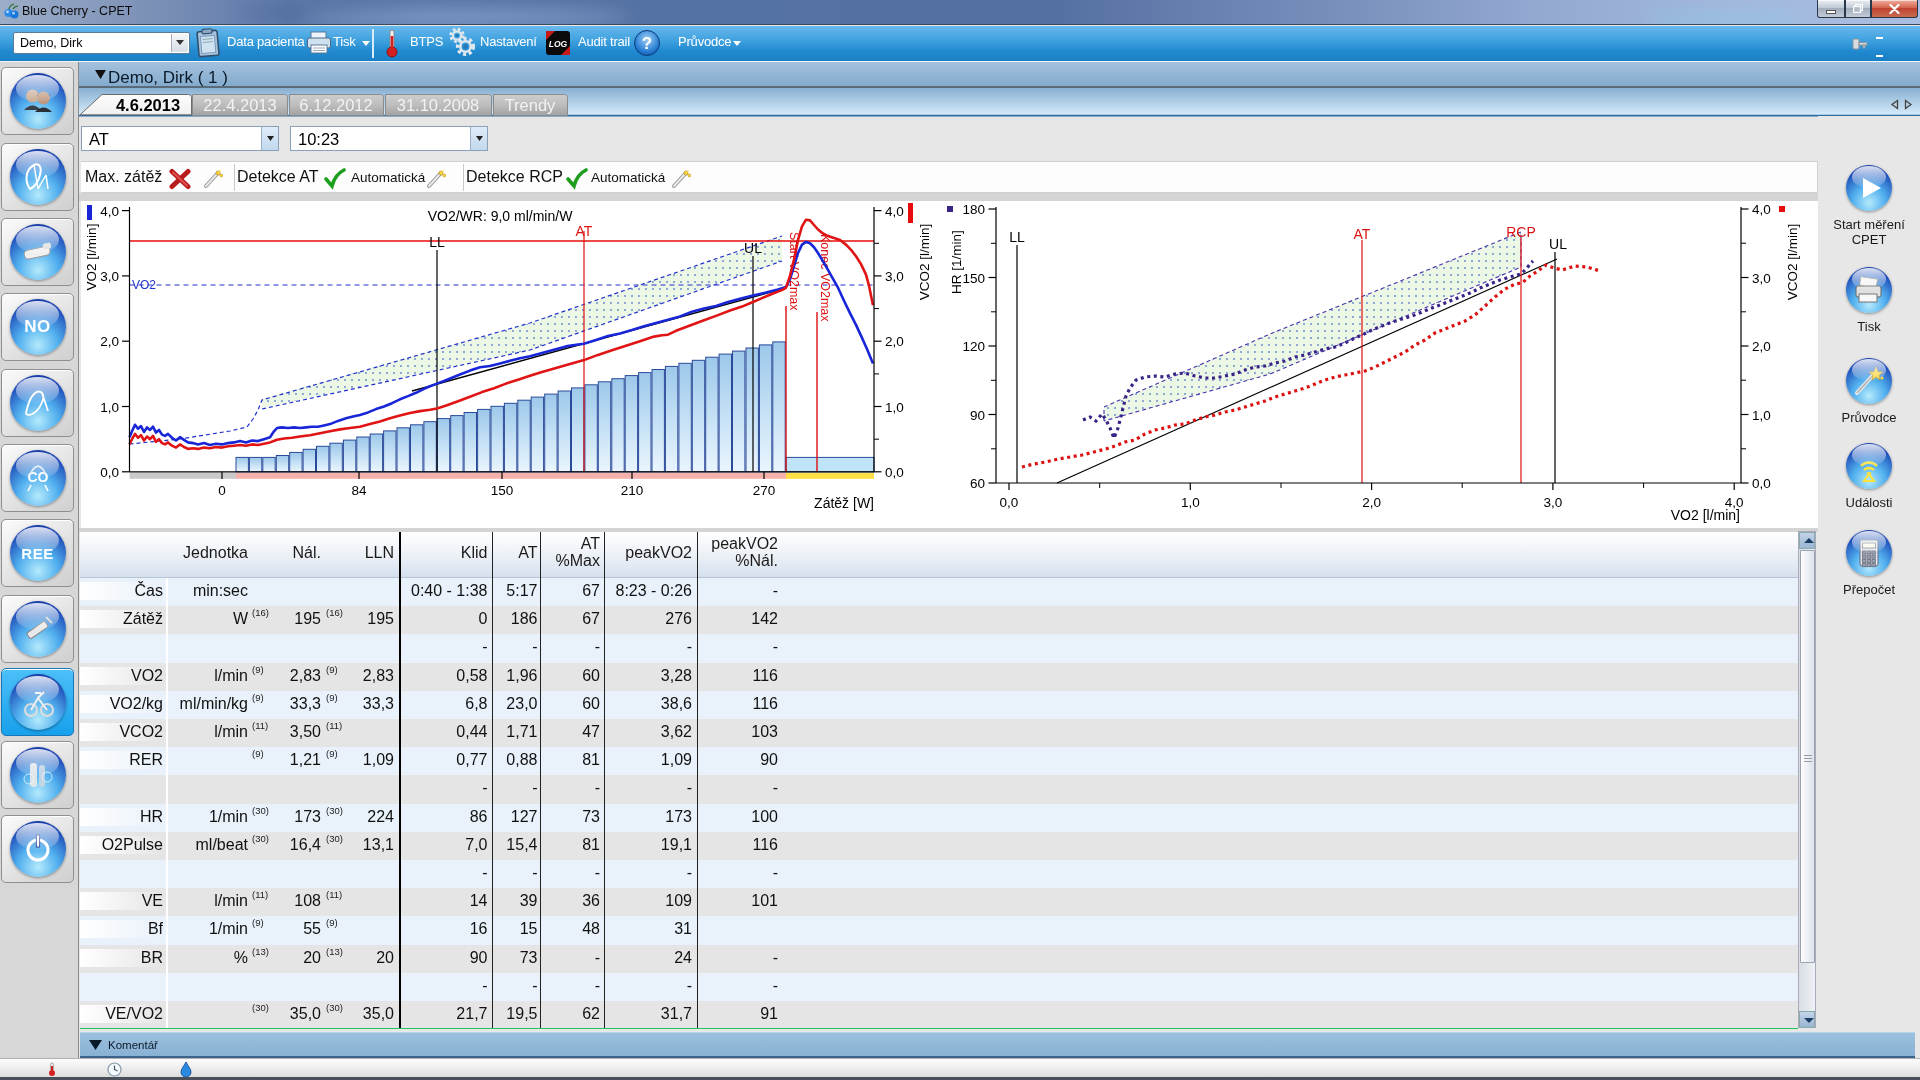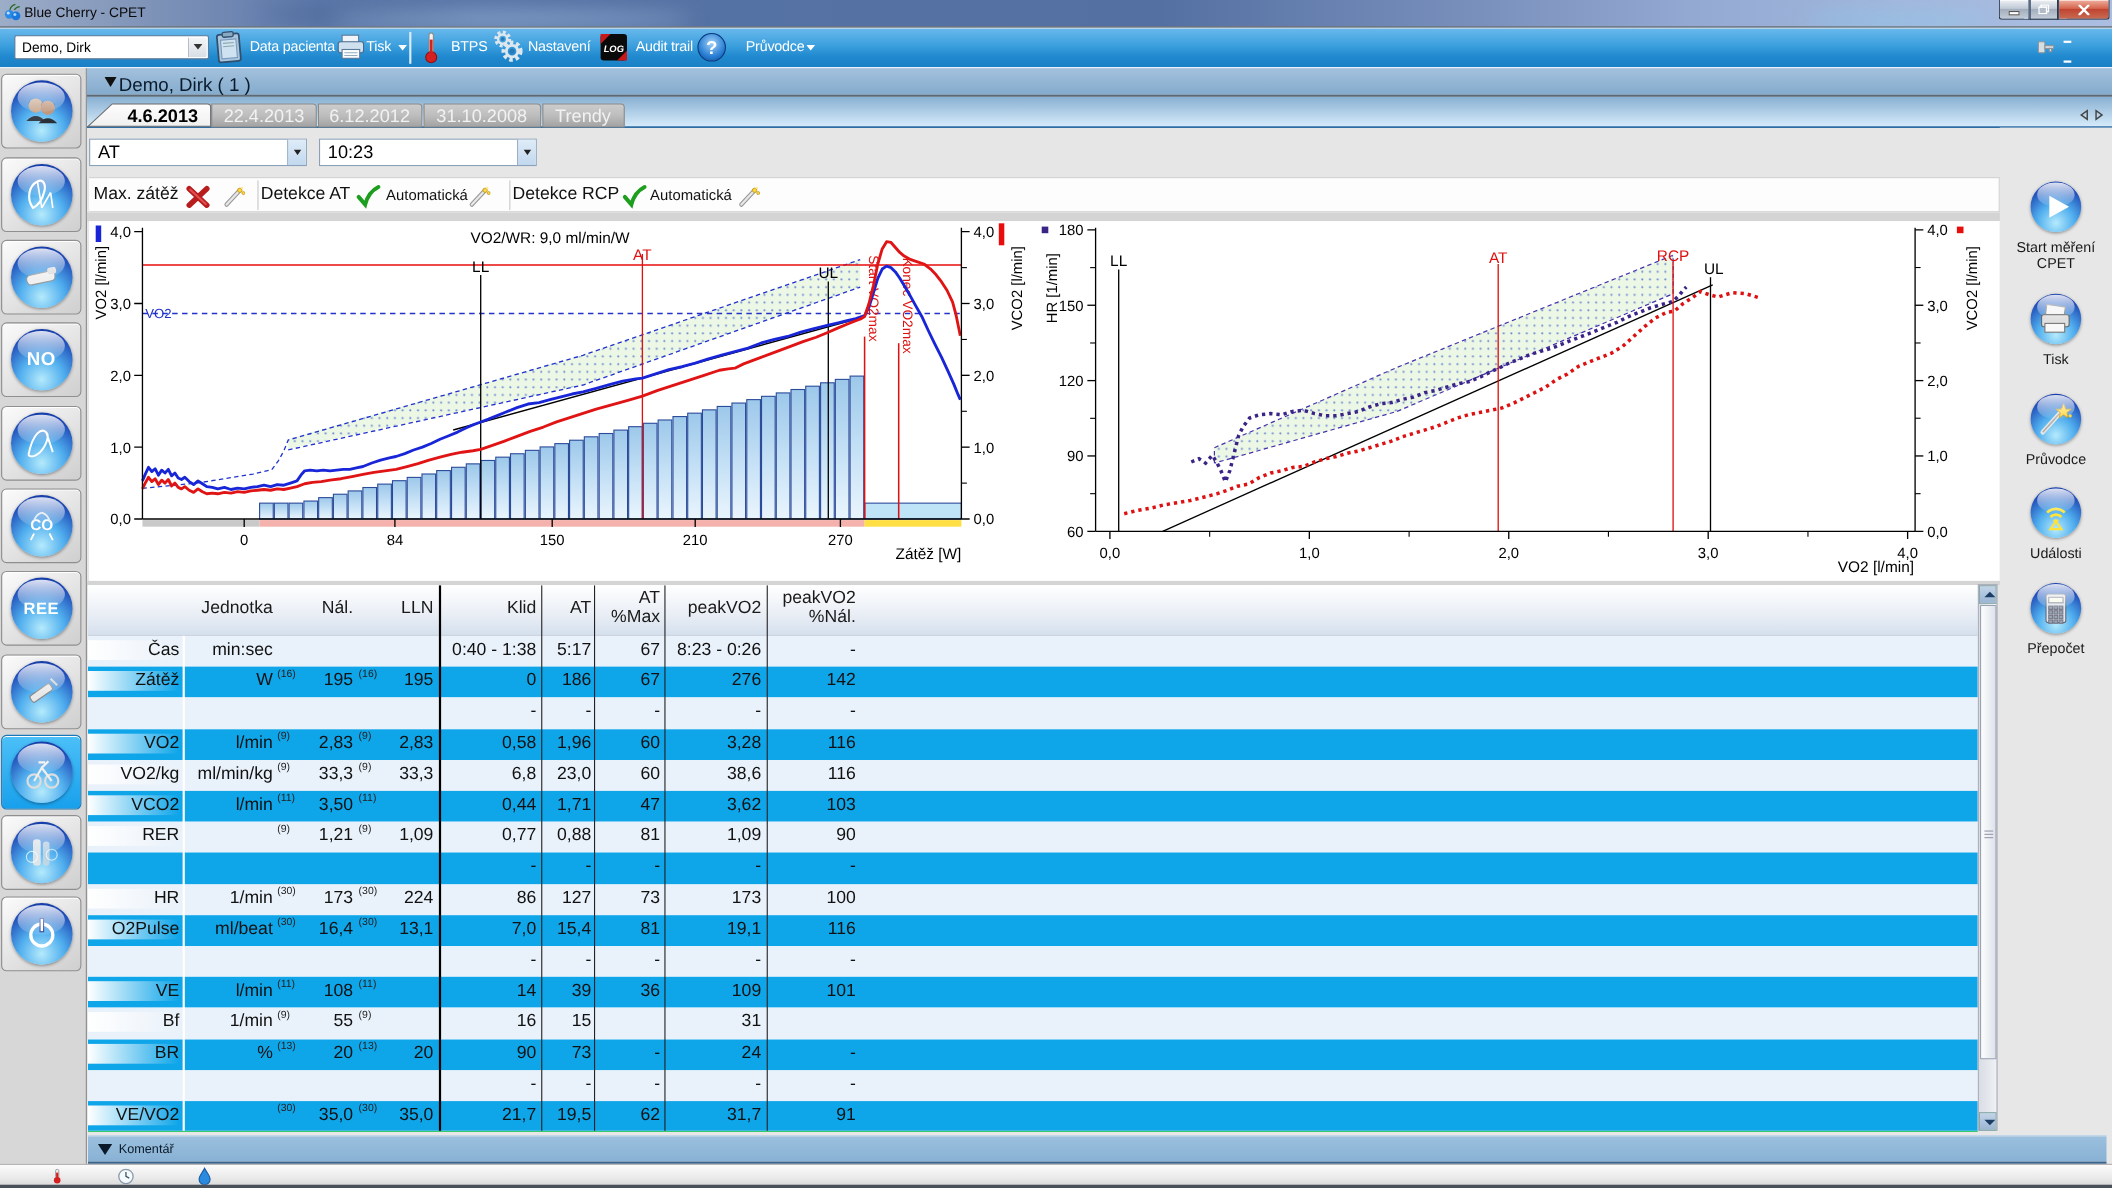--- a/index.html
+++ b/index.html
@@ -34,21 +34,21 @@
 .dsep{position:absolute;top:2px;width:1px;height:27px;background:#c8c8c8}
 #chartpanel{position:absolute;left:81px;top:201px;width:1737px;height:327px;background:#fff}
 #charts{position:absolute;left:0;top:0;font-family:"Liberation Sans",sans-serif}
 #table{position:absolute;left:80px;top:532px;width:1718px;height:497px;background:#fff;overflow:hidden;border-bottom:1px solid #22c55e}
 #thead{position:absolute;left:0;top:0;width:1718px;height:46px;background:linear-gradient(to bottom,#ffffff,#e9eef5 60%,#d5e0ee);border-bottom:1px solid #b8c4d4}
 .hc,.hc2{position:absolute;text-align:right;font-size:16px;color:#1a1a1a}
 .hc{top:12px}
 .hc2{top:4px;line-height:16.5px}
 .tr{position:absolute;left:0;width:1718px;height:28.2px}
 .rb{background:#e9f1fa}
-.rw{background:#0ea5e9}
+.rw{background:#e5e5e5}
 .tr .lc{position:absolute;left:0;top:4px;width:83px;text-align:right;font-size:16px;color:#111;background:linear-gradient(to right,#fff,#ffffff00);padding-right:0}
 .tr .c{position:absolute;top:4px;text-align:right;font-size:16px;color:#111}
 .tr .sup{position:absolute;top:1px;font-size:9.5px;color:#222}
 .vl{position:absolute;top:0;width:1px;height:497px;background:#222}
 #vscroll{position:absolute;left:1798px;top:531px;width:18px;height:497px;background:linear-gradient(to right,#d8dde4,#eef1f5);border:1px solid #aab}
 .sbtn{position:absolute;left:0;width:16px;height:17px;background:linear-gradient(to bottom,#c3d4e8,#9ab5d2);border:1px solid #8aa;display:flex;align-items:center;justify-content:center}
 #sthumb{position:absolute;left:0.5px;top:18px;width:15px;height:413px;background:linear-gradient(to right,#fdfdfe,#dde3ea);border:1px solid #98a2b0;border-radius:1px}
 #sthumb::after{content:"";position:absolute;left:3px;top:204px;width:8px;height:1px;background:#99a;box-shadow:0 3px 0 #99a,0 6px 0 #99a}
 #komentar{position:absolute;left:80px;top:1032px;width:1835px;height:26px;background:linear-gradient(to bottom,#9cc0de,#88b1d4);border-top:1px solid #b8d4ea;border-bottom:2px solid #3a648c}
 #komentar svg{position:absolute;left:9px;top:7px}
@@ -738,20 +738,21 @@
     </div>
 <div class="tr rb" style="top:384.4px">
       <span class="lc">Bf</span>
       <span class="c" style="left:0;width:168px">1/min</span>
       <span class="sup" style="left:172px">(9)</span>
       <span class="c" style="left:0;width:241px">55</span>
       <span class="sup" style="left:246px">(9)</span>
       <span class="c" style="left:0;width:314px"></span>
       <span class="c" style="left:0;width:407.5px">16</span>
       <span class="c" style="left:0;width:457.5px">15</span>
+      <span class="c" style="left:0;width:520px">48</span>
       <span class="c" style="left:0;width:612px">31</span>
     </div>
 <div class="tr rw" style="top:412.6px">
       <span class="lc">BR</span>
       <span class="c" style="left:0;width:168px">%</span>
       <span class="sup" style="left:172px">(13)</span>
       <span class="c" style="left:0;width:241px">20</span>
       <span class="sup" style="left:246px">(13)</span>
       <span class="c" style="left:0;width:314px">20</span>
       <span class="c" style="left:0;width:407.5px">90</span>

